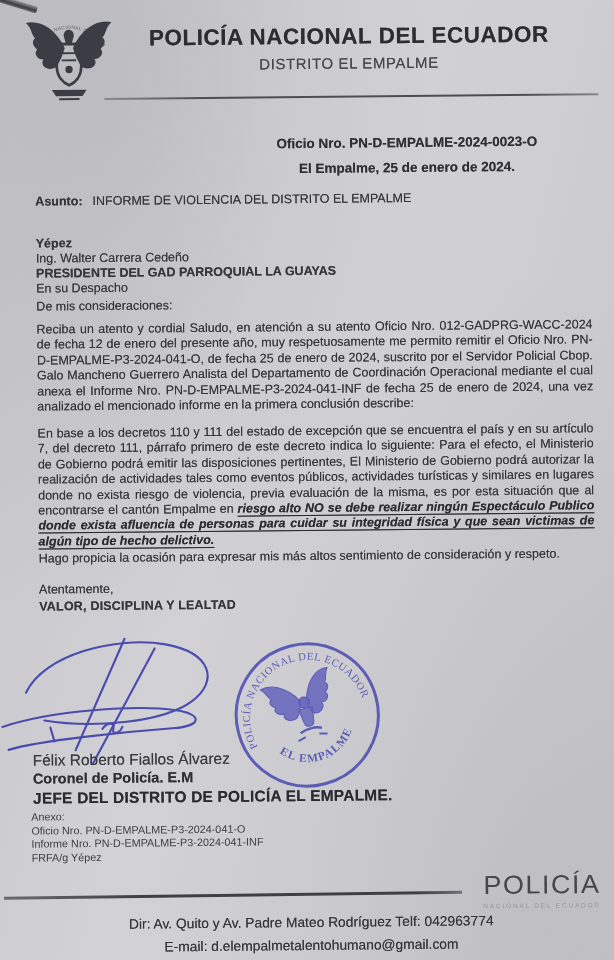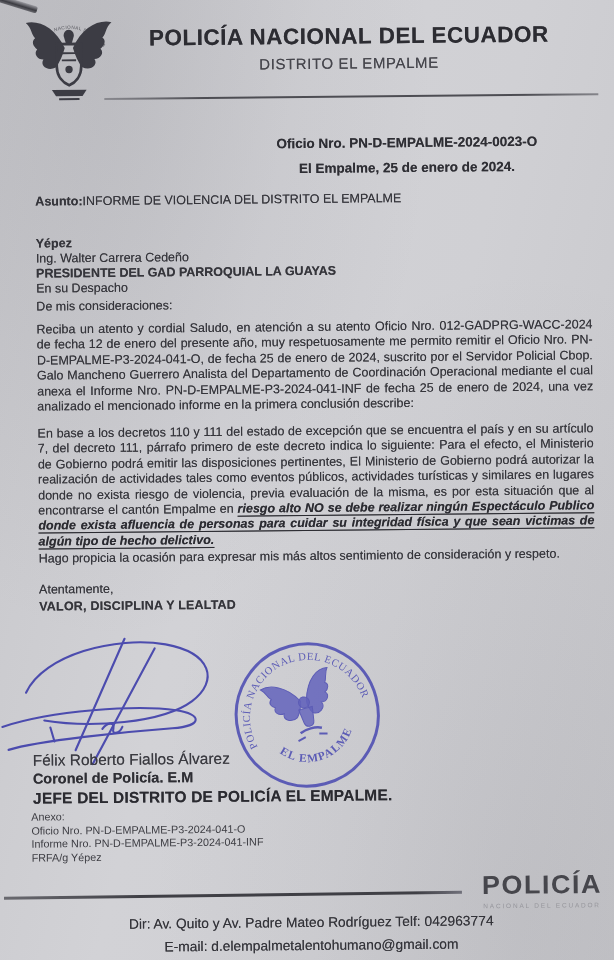--- a/index.html
+++ b/index.html
@@ -24,21 +24,21 @@
   .head-titles{left:118px;top:24px;width:470px;text-align:center;}
   .head-title{font-size:22.5px;font-weight:bold;letter-spacing:.5px;color:#2c2c32;}
   .head-sub{font-size:15px;margin-top:5px;color:#46464d;letter-spacing:.6px;}
   .head-rule{left:108px;top:96px;width:494px;height:2px;background:linear-gradient(90deg,#8a8a90,#4d4d53 20%,#4d4d53 85%,#85858b);}
 
   
   .oficio{left:250px;top:131px;width:320px;text-align:center;font-size:13.5px;font-weight:bold;line-height:25px;color:#2e2e34;}
 
   
   .subject{left:38px;top:192px;font-size:12.5px;}
-  .subject b{margin-right:0;}
+  .subject b{margin-right:10px;}
   .recipient{left:38px;top:234px;font-size:12.5px;line-height:15px;}
   .greeting{left:38px;top:297px;font-size:12.5px;}
 
   
   .para{left:38px;width:556px;font-size:12.5px;line-height:15.4px;text-align:justify;}
   .p1{top:320px;}
   .p2{top:424px;}
   .emph{font-weight:bold;font-style:italic;text-decoration:underline;text-decoration-thickness:1.4px;text-underline-offset:2.5px;color:#2b2b31;}
   .closing{left:38px;top:549px;font-size:12.5px;}
   .farewell{left:38px;top:579px;font-size:12.5px;line-height:16.5px;}
@@ -49,21 +49,21 @@
   .stamp{left:228px;top:638px;width:154px;height:154px;transform:rotate(-14deg);opacity:.92;}
   .signer{left:30px;top:748px;line-height:19px;}
   .signer .nm{font-size:15.5px;color:#3a3a40;}
   .signer .rk{font-size:14.5px;font-weight:bold;color:#2e2e34;}
   .signer .ps{font-size:15.5px;font-weight:bold;letter-spacing:.2px;color:#2a2a30;}
   .annex{left:28px;top:808px;font-size:10.8px;line-height:13.5px;color:#3c3c42;}
 
   
   .bottom-rule{left:0;top:893px;width:458px;height:2.5px;background:linear-gradient(90deg,#6a6a70,#3f3f45 30%,#3f3f45 90%,#70707a);transform:rotate(-.2deg);}
   .wordmark{left:468px;top:872px;width:140px;text-align:center;}
-  .wordmark .wm{font-size:27px;font-weight:700;letter-spacing:1.5px;color:#46464c;transform:scaleY(.96);display:block;}
+  .wordmark .wm{font-size:27px;font-weight:400;letter-spacing:1.5px;color:#46464c;transform:scaleY(.96);display:block;}
   .wordmark .wms{display:block;font-size:6.5px;letter-spacing:1.8px;color:#97979d;margin-top:1px;}
   .footer{left:0;top:912px;width:614px;text-align:center;font-size:13.8px;line-height:22.5px;color:#333339;}
 
   .corner-artifact{left:-8px;top:0px;width:46px;height:7px;background:linear-gradient(180deg,#9a9aa0,#3c3c42 60%,#6b6b71);transform:rotate(17deg);border-radius:2px;}
 </style>
 </head>
 <body>
 
 <div class="photo">
   <div class="abs corner-artifact"></div>

